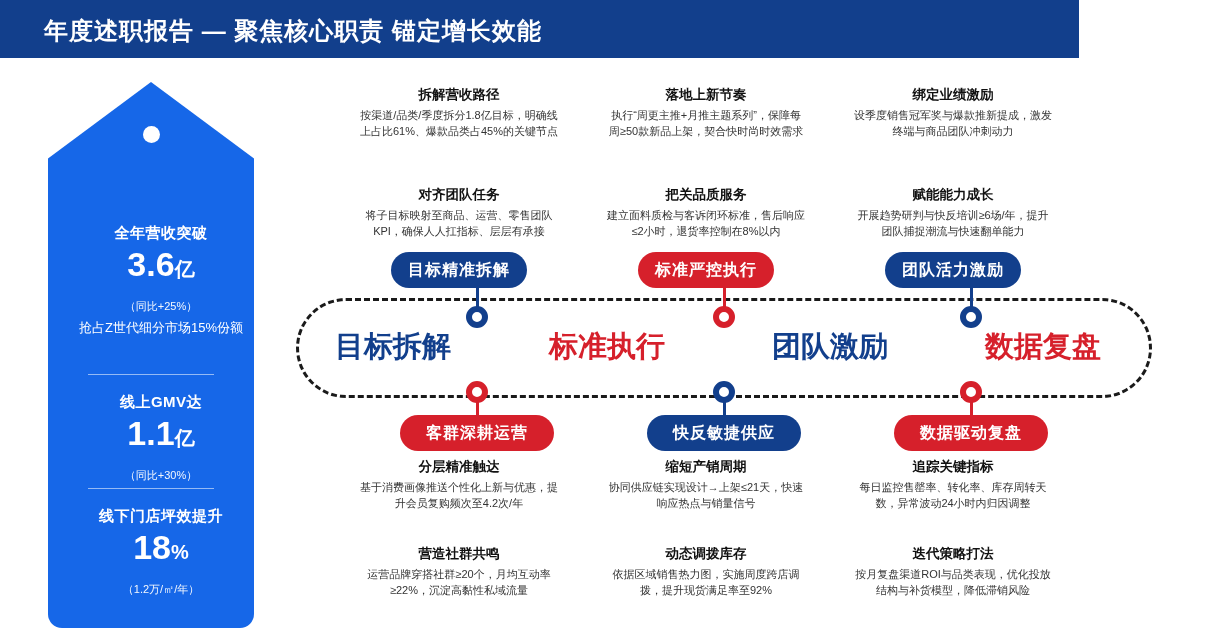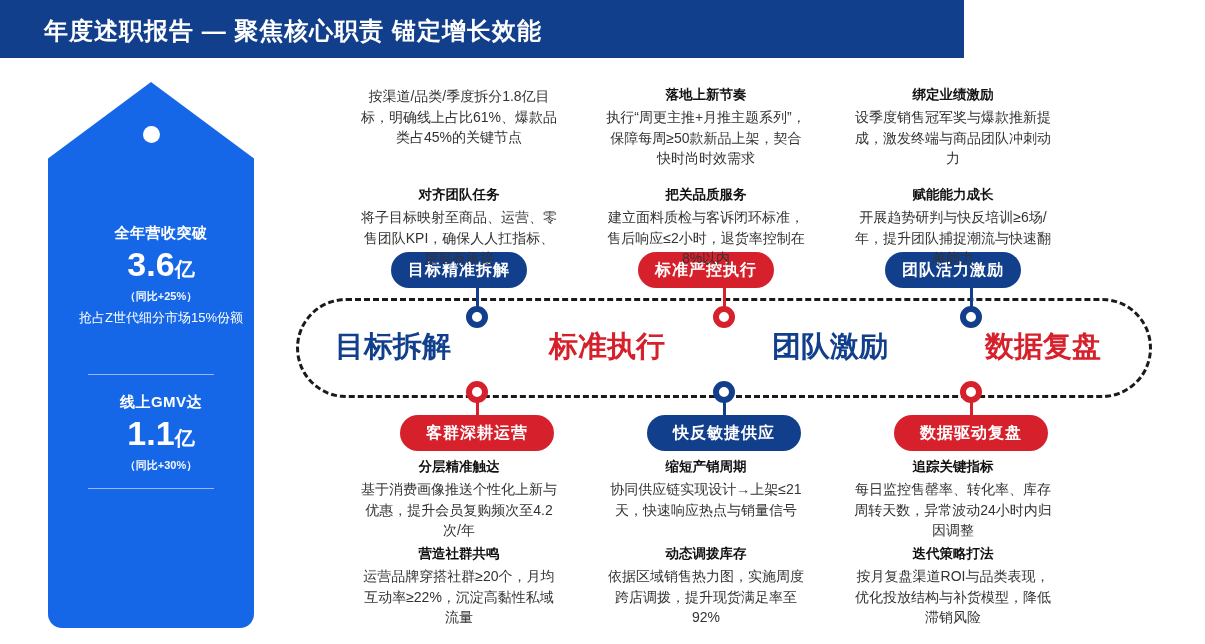--- a/index.html
+++ b/index.html
@@ -19,21 +19,21 @@
     width: 1205px;
     height: 644px;
     background: #ffffff;
   }
 
   
   .header-bar {
     position: absolute;
     left: 0;
     top: 0;
-    width: 964px;
+    width: 1079px;
     height: 58px;
     background: #123f8c;
   }
   .header-title {
     position: absolute;
     left: 44px;
     top: 15px;
     font-size: 24px;
     font-weight: bold;
     color: #ffffff;
@@ -96,22 +96,21 @@
     font-weight: bold;
     line-height: 1.15;
   }
   .metric .m-value .unit {
     font-size: 20px;
     font-weight: bold;
   }
   .metric .m-sub {
     font-size: 11px;
     opacity: 0.95;
-    margin-top: 5px;
-    font-weight: bold;
+    margin-top: 15px;
   }
   .metric .m-sub2 {
     font-size: 13px;
     margin-top: 5px;
   }
   .metric-1 { top: 142px; }
   .metric-2 { top: 311px; }
   .metric-3 { top: 425px; }
   .pin-divider {
     position: absolute;
@@ -205,21 +204,21 @@
     width: 200px;
     text-align: center;
   }
   .block .b-title {
     font-size: 13.5px;
     font-weight: bold;
     color: #111111;
     margin-bottom: 3px;
   }
   .block .b-body {
-    font-size: 14px;
+    font-size: 11px;
     color: #333333;
     line-height: 1.48;
   }
 
   .blk-t1a { left: 359px; top: 86px; }
   .blk-t1b { left: 359px; top: 186px; }
   .blk-t2a { left: 606px; top: 86px; }
   .blk-t2b { left: 606px; top: 186px; }
   .blk-t3a { left: 853px; top: 86px; }
   .blk-t3b { left: 853px; top: 186px; }
@@ -254,20 +253,25 @@
     <div class="pin-divider divider-1"></div>
 
     <div class="metric metric-2">
       <div class="m-label">线上GMV达</div>
       <div class="m-value"><span>1.1</span><span class="unit">亿</span></div>
       <div class="m-sub">（同比+30%）</div>
     </div>
 
     <div class="pin-divider divider-2"></div>
 
+    <div class="metric metric-3">
+      <div class="m-label">线下门店坪效提升</div>
+      <div class="m-value"><span>18</span><span class="unit">%</span></div>
+      <div class="m-sub">（1.2万/㎡/年）</div>
+    </div>
   </div>
 
   <div class="oval"></div>
 
   <div class="core-label core-blue core-1">目标拆解</div>
   <div class="core-label core-red core-2">标准执行</div>
   <div class="core-label core-blue core-3">团队激励</div>
   <div class="core-label core-red core-4">数据复盘</div>
 
   <div class="stem" style="left:476px; top:288px; height:20px;"></div>
@@ -287,20 +291,21 @@
 
   <div class="pill blue pill-t1">目标精准拆解</div>
   <div class="pill red pill-t2">标准严控执行</div>
   <div class="pill blue pill-t3">团队活力激励</div>
 
   <div class="pill red pill-b1">客群深耕运营</div>
   <div class="pill blue pill-b2">快反敏捷供应</div>
   <div class="pill red pill-b3">数据驱动复盘</div>
 
   <div class="block blk-t1a">
+    <div class="b-title">拆解营收路径</div>
     <div class="b-body">按渠道/品类/季度拆分1.8亿目标，明确线上占比61%、爆款品类占45%的关键节点</div>
   </div>
   <div class="block blk-t1b">
     <div class="b-title">对齐团队任务</div>
     <div class="b-body">将子目标映射至商品、运营、零售团队KPI，确保人人扛指标、层层有承接</div>
   </div>
 
   <div class="block blk-t2a">
     <div class="b-title">落地上新节奏</div>
     <div class="b-body">执行“周更主推+月推主题系列”，保障每周≥50款新品上架，契合快时尚时效需求</div>

